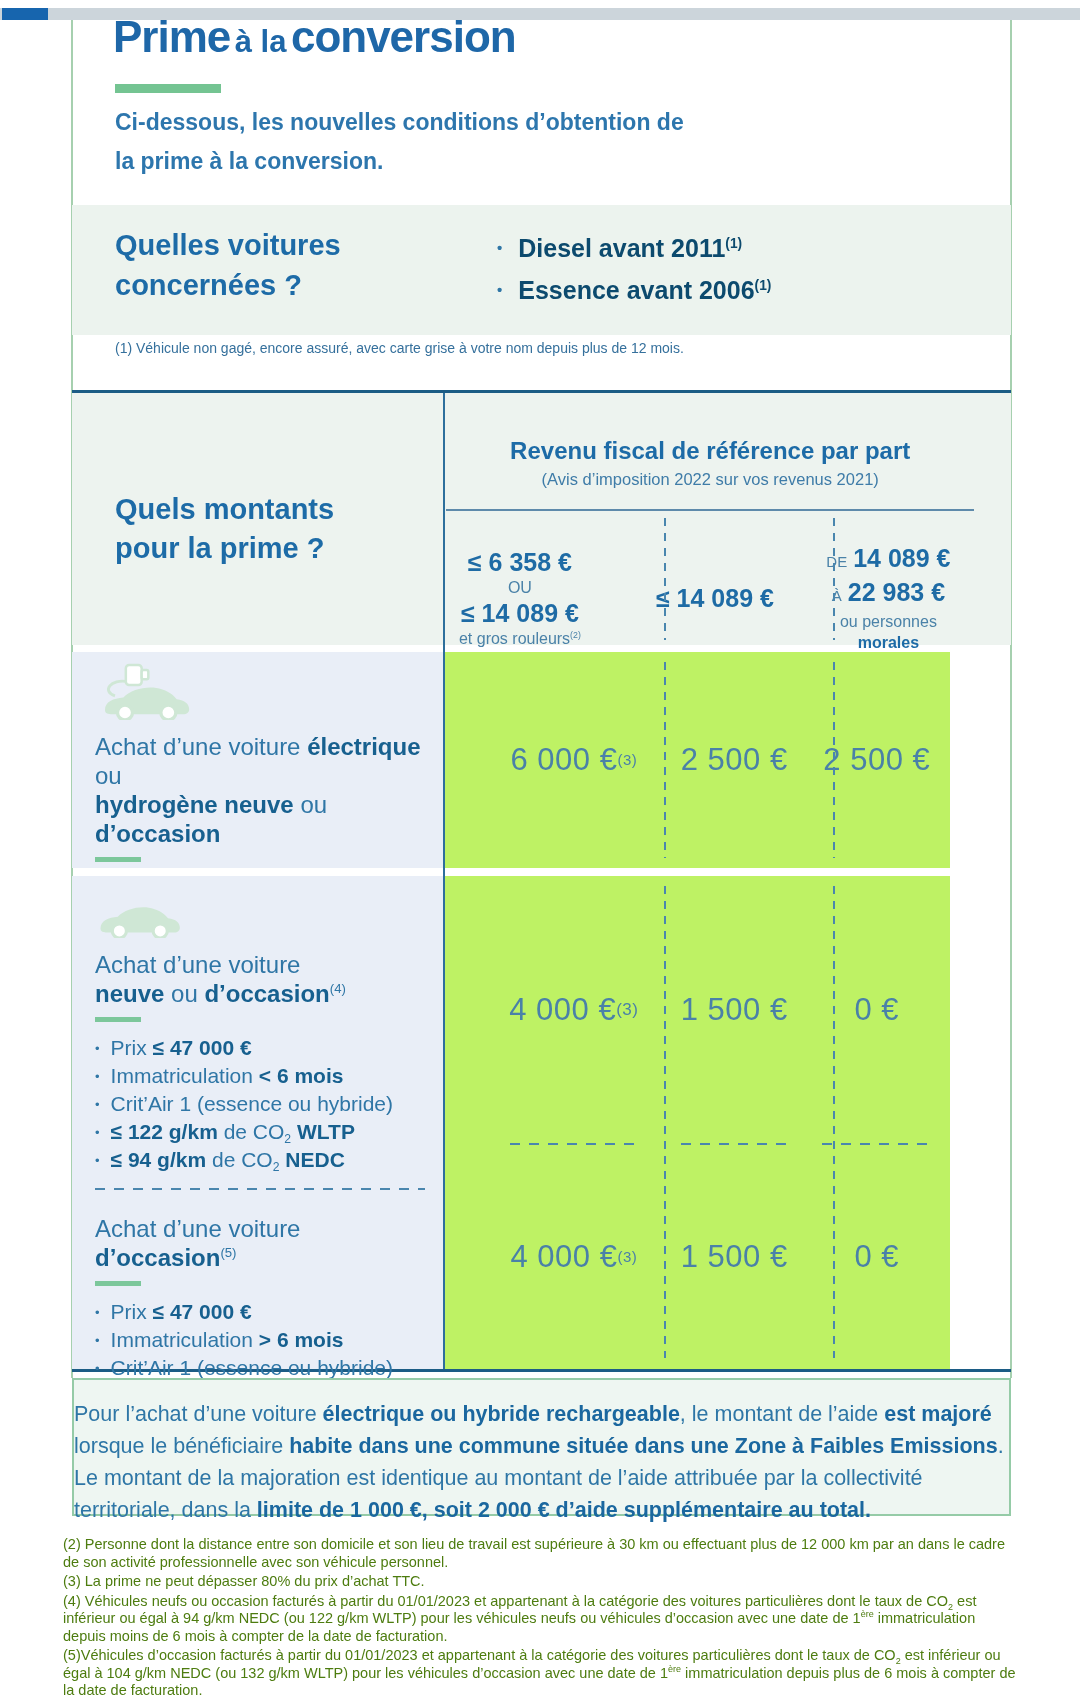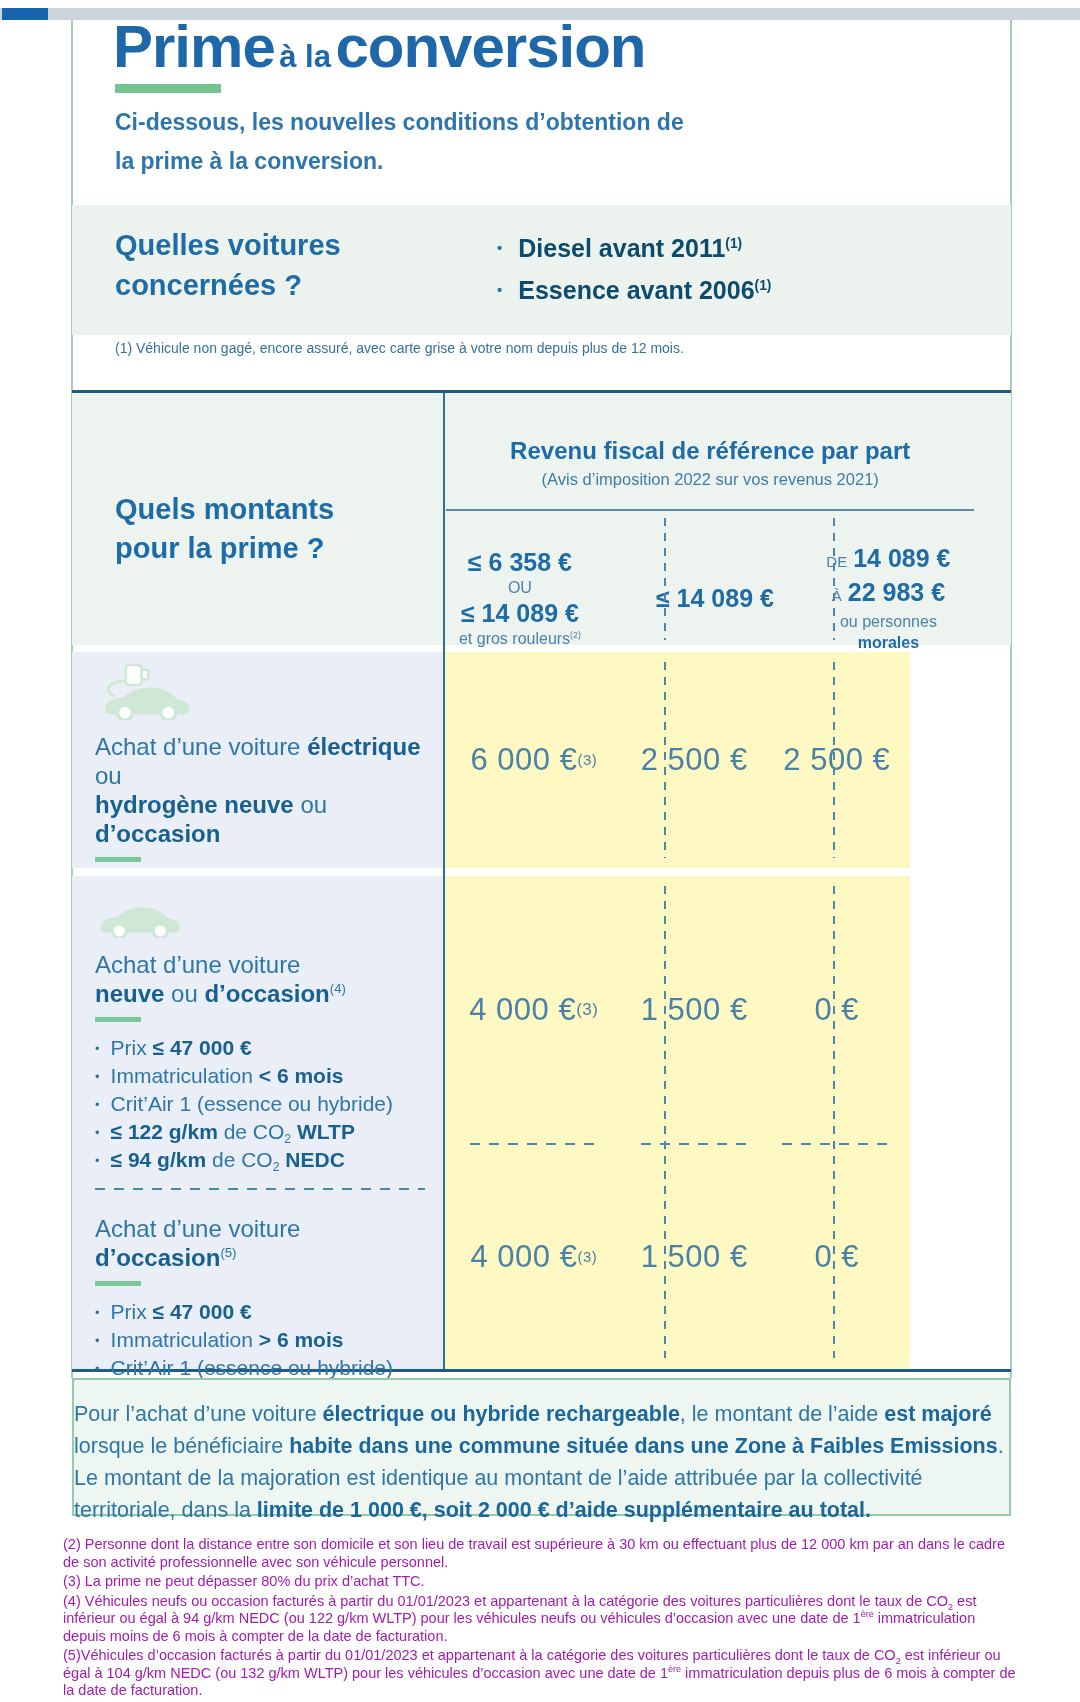--- a/index.html
+++ b/index.html
@@ -7,21 +7,21 @@
         font-family:"Liberation Sans",sans-serif;color:#2f76a6;}
 
   
   .topbar{position:absolute;left:0;top:8px;width:1080px;height:12px;background:#ccd5db;}
   .topbar-accent{position:absolute;left:2px;top:8px;width:46px;height:12px;background:#1765ae;}
   .vline{position:absolute;top:20px;width:2px;height:1358px;background:#a6d0af;}
   .vline.left{left:71px}.vline.right{left:1010px}
 
   
   .title{position:absolute;left:113px;top:12px;color:#1e67a8;font-weight:bold;white-space:nowrap;}
-  .title .big{font-size:60px;letter-spacing:-1px;}
+  .title .big{font-size:44px;letter-spacing:-1px;}
   .title .small{font-size:31px;}
   .title-underline{position:absolute;left:115px;top:84px;width:106px;height:9px;background:#74c492;}
   .intro{position:absolute;left:115px;top:103px;font-size:23px;font-weight:bold;color:#2d76ad;line-height:39px;}
 
   
   .elig{position:absolute;left:72px;top:205px;width:939px;height:130px;background:#ecf3ee;}
   .elig-q{position:absolute;left:43px;top:20px;font-size:29px;font-weight:bold;color:#1d6ba7;line-height:40px;}
   .elig-items{position:absolute;left:425px;top:22px;font-size:25px;font-weight:bold;color:#0c4a6e;line-height:42px;}
   .elig-item::before{content:"•";font-size:15px;margin-right:16px;vertical-align:4px;color:#2f76a6;}
   .fn1{position:absolute;left:115px;top:340px;font-size:14px;color:#35709c;}
@@ -50,21 +50,21 @@
   .ih-col.c1{width:221px}.ih-col.c2{width:169px}.ih-col.c3{width:178px}
   .amt{font-size:25px;font-weight:bold;color:#1e6ba5;line-height:30px;}
   .amt-note{font-size:16px;color:#4a82a8;line-height:21px;}
   .amt-note.b2{font-weight:bold;color:#1d6ba7;}
   .cap{font-size:15px;color:#4a82a8;margin-right:6px;font-weight:normal;}
 
   .row{position:absolute;left:0;width:939px;display:flex;}
   .row1{top:262px;height:216px;}
   .row2{top:486px;height:493px;}
   .label-cell{width:371px;background:#e9eef7;box-sizing:border-box;padding-left:23px;}
-  .vals{display:flex;width:467px;background:#fef9c3;}
+  .vals{display:flex;width:467px;background:#bef264;padding-left:40px;}
   .vcol{display:flex;flex-direction:column;}
   .vcol.c1{width:221px}.vcol.c2{width:169px}.vcol.c3{width:178px}
   .vcell{flex:1;display:flex;align-items:center;justify-content:center;font-size:31px;color:#4a81a8;letter-spacing:.5px;}
   .vcell sup{font-size:15px;}
   .vcell-top{height:267px;flex:none;display:flex;align-items:center;justify-content:center;font-size:31px;color:#4a81a8;letter-spacing:.5px;}
   .vsep{align-self:center;}
   .vsep.w1{width:128px}.vsep.w2{width:106px}.vsep.w3{width:110px}
 
   .car{margin-top:8px;}
   .row-title{font-size:24px;line-height:29px;color:#2f76a6;margin-top:8px;}
@@ -75,21 +75,21 @@
   .label-hdash{width:330px;margin-top:14px;}
   .sub3{padding-top:16px;}
 
   
   .zfe{position:absolute;left:72px;top:1378px;width:939px;height:138px;background:#eef6f2;
        border:2px solid #95cba7;box-sizing:border-box;text-align:left;
        font-size:21.5px;line-height:32px;color:#2e76a6;padding-top:18px;}
   .zfe .b{color:#1a679f;}
 
   
-  .foots{position:absolute;left:63px;top:1536px;width:955px;font-size:14.5px;line-height:17.5px;color:#a21caf;}
+  .foots{position:absolute;left:63px;top:1536px;width:955px;font-size:14.5px;line-height:17.5px;color:#4d7c0f;}
   .foots p{margin:0 0 2px 0;}
   .foots sub,.foots sup{font-size:9px;}
 </style>
 </head>
 <body>
 
 <div id="page">
 
   <div class="topbar"></div>
   <div class="topbar-accent"></div>

